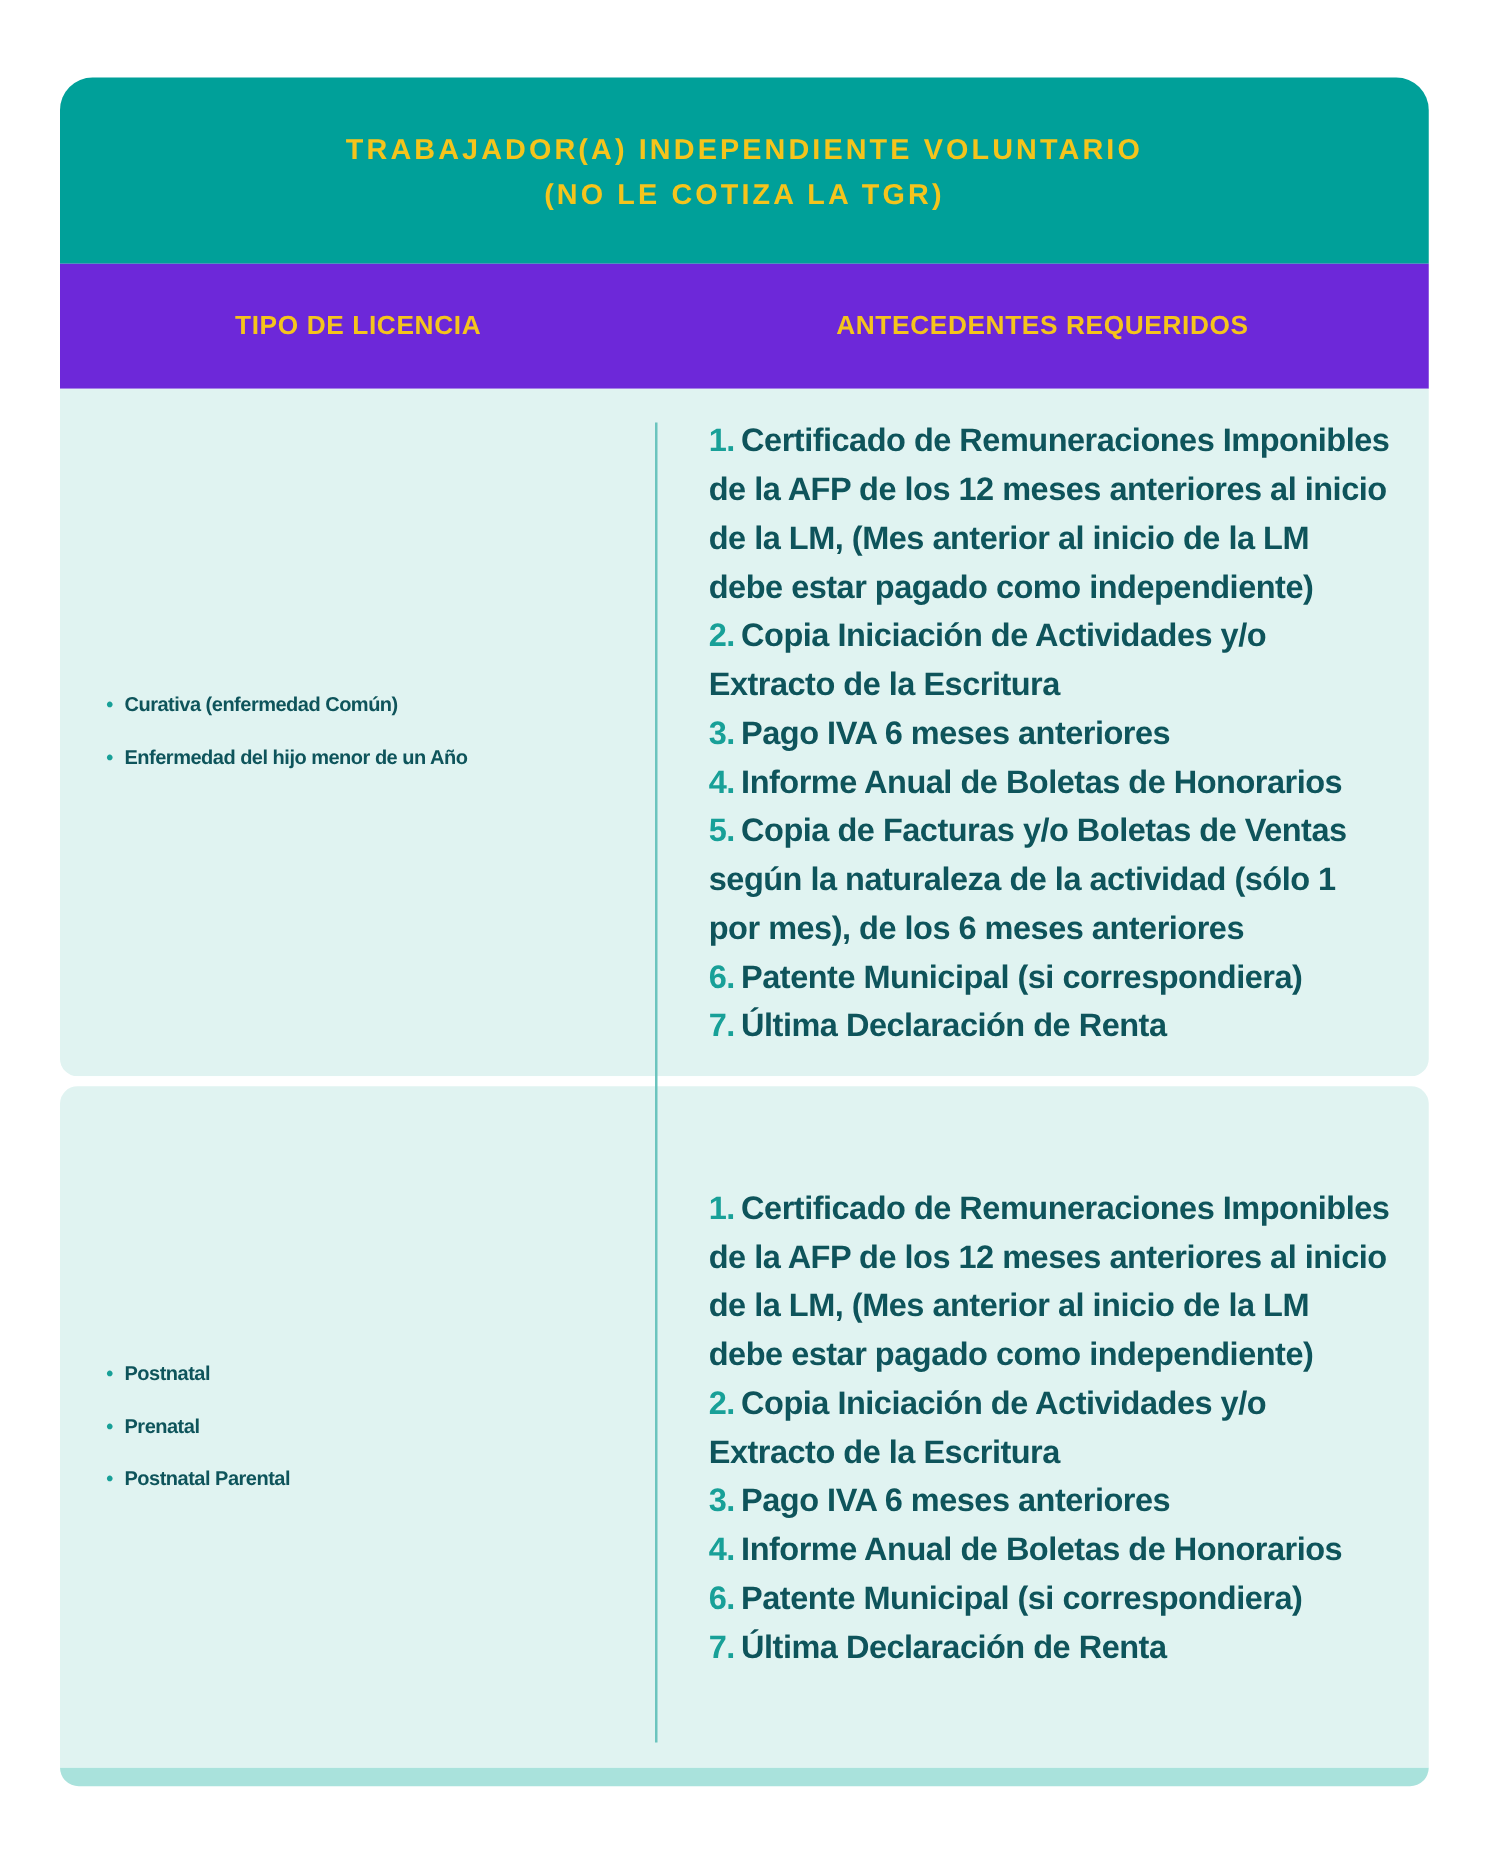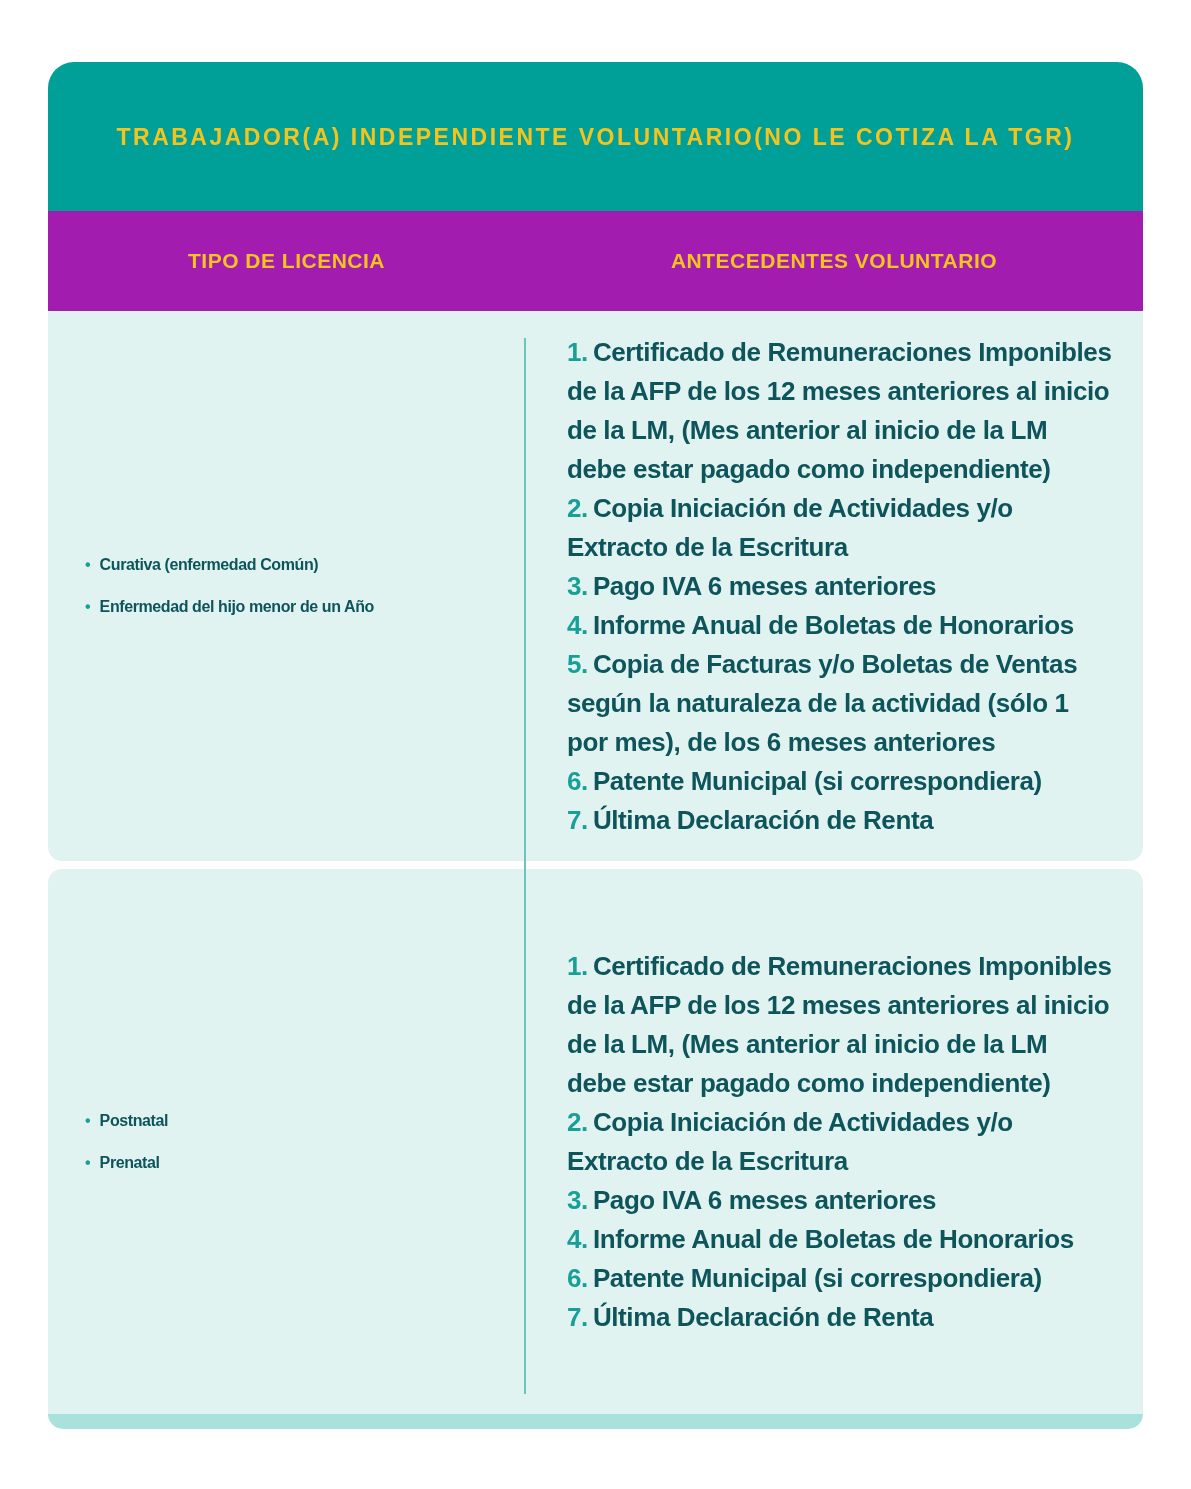--- a/index.html
+++ b/index.html
@@ -15,33 +15,34 @@
     position: absolute;
     left: 48px;
     top: 62px;
     width: 1095px;
   }
   .title-header {
     background: #00A099;
     border-radius: 26px 26px 0 0;
     height: 149px;
     display: flex;
+    flex-direction: column;
     align-items: center;
     justify-content: center;
   }
   .title-line {
     color: #F5C41C;
     font-weight: bold;
     font-size: 23px;
     letter-spacing: 2.5px;
     line-height: 36px;
     text-align: center;
   }
   .col-header {
-    background: #a21caf;
+    background: #6d28d9;
     height: 100px;
     display: flex;
     align-items: center;
   }
   .col-header .cell-left  { width: 477px; text-align: center; }
   .col-header .cell-right { flex: 1; text-align: center; }
   .col-title {
     color: #F5C41C;
     font-weight: bold;
     font-size: 21px;
@@ -121,21 +122,21 @@
     <div class="title-header">
       <div class="title-line">TRABAJADOR(A) INDEPENDIENTE VOLUNTARIO</div>
       <div class="title-line">(NO LE COTIZA LA TGR)</div>
     </div>
 
     <div class="col-header">
       <div class="cell-left">
         <span class="col-title">TIPO DE LICENCIA</span>
       </div>
       <div class="cell-right">
-        <span class="col-title">ANTECEDENTES VOLUNTARIO</span>
+        <span class="col-title">ANTECEDENTES REQUERIDOS</span>
       </div>
     </div>
 
     <div class="rows-wrap">
       <div class="v-divider"></div>
 
       <div class="data-row row-1">
         <div class="lic-cell">
           <div class="lic-item"><span class="lic-dot">•</span><span>Curativa (enfermedad Común)</span></div>
           <div class="lic-item"><span class="lic-dot">•</span><span>Enfermedad del hijo menor de un Año</span></div>
@@ -150,20 +151,21 @@
           <div class="req-item"><span class="req-num">7.</span><span>Última Declaración de Renta</span></div>
         </div>
       </div>
 
       <div class="row-gap"></div>
 
       <div class="data-row row-2">
         <div class="lic-cell">
           <div class="lic-item"><span class="lic-dot">•</span><span>Postnatal</span></div>
           <div class="lic-item"><span class="lic-dot">•</span><span>Prenatal</span></div>
+          <div class="lic-item"><span class="lic-dot">•</span><span>Postnatal Parental</span></div>
         </div>
         <div class="req-cell">
           <div class="req-item"><span class="req-num">1.</span><span>Certificado de Remuneraciones Imponibles de la AFP de los 12 meses anteriores al inicio de la LM, (Mes anterior al inicio de la LM debe estar pagado como independiente)</span></div>
           <div class="req-item"><span class="req-num">2.</span><span>Copia Iniciación de Actividades y/o Extracto de la Escritura</span></div>
           <div class="req-item"><span class="req-num">3.</span><span>Pago IVA 6 meses anteriores</span></div>
           <div class="req-item"><span class="req-num">4.</span><span>Informe Anual de Boletas de Honorarios</span></div>
           <div class="req-item"><span class="req-num">6.</span><span>Patente Municipal (si correspondiera)</span></div>
           <div class="req-item"><span class="req-num">7.</span><span>Última Declaración de Renta</span></div>
         </div>
       </div>

